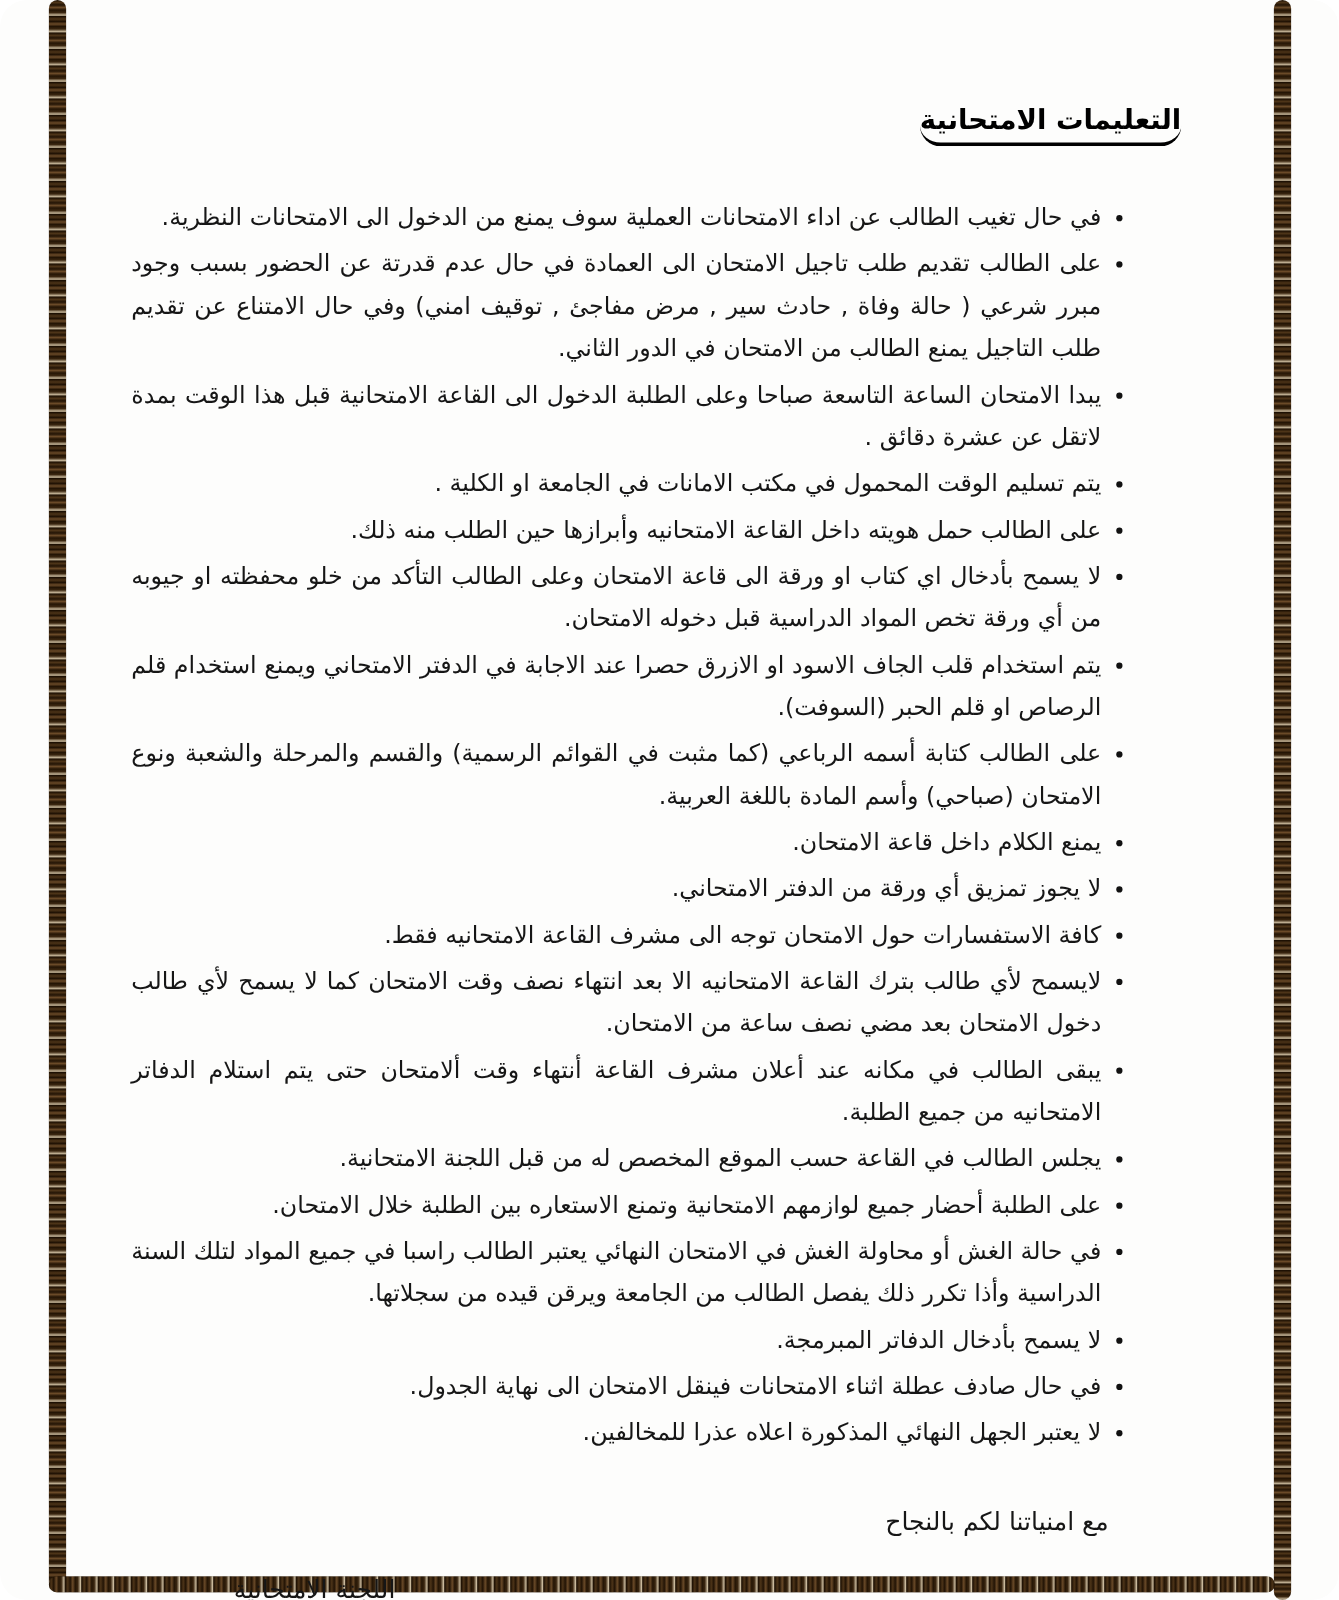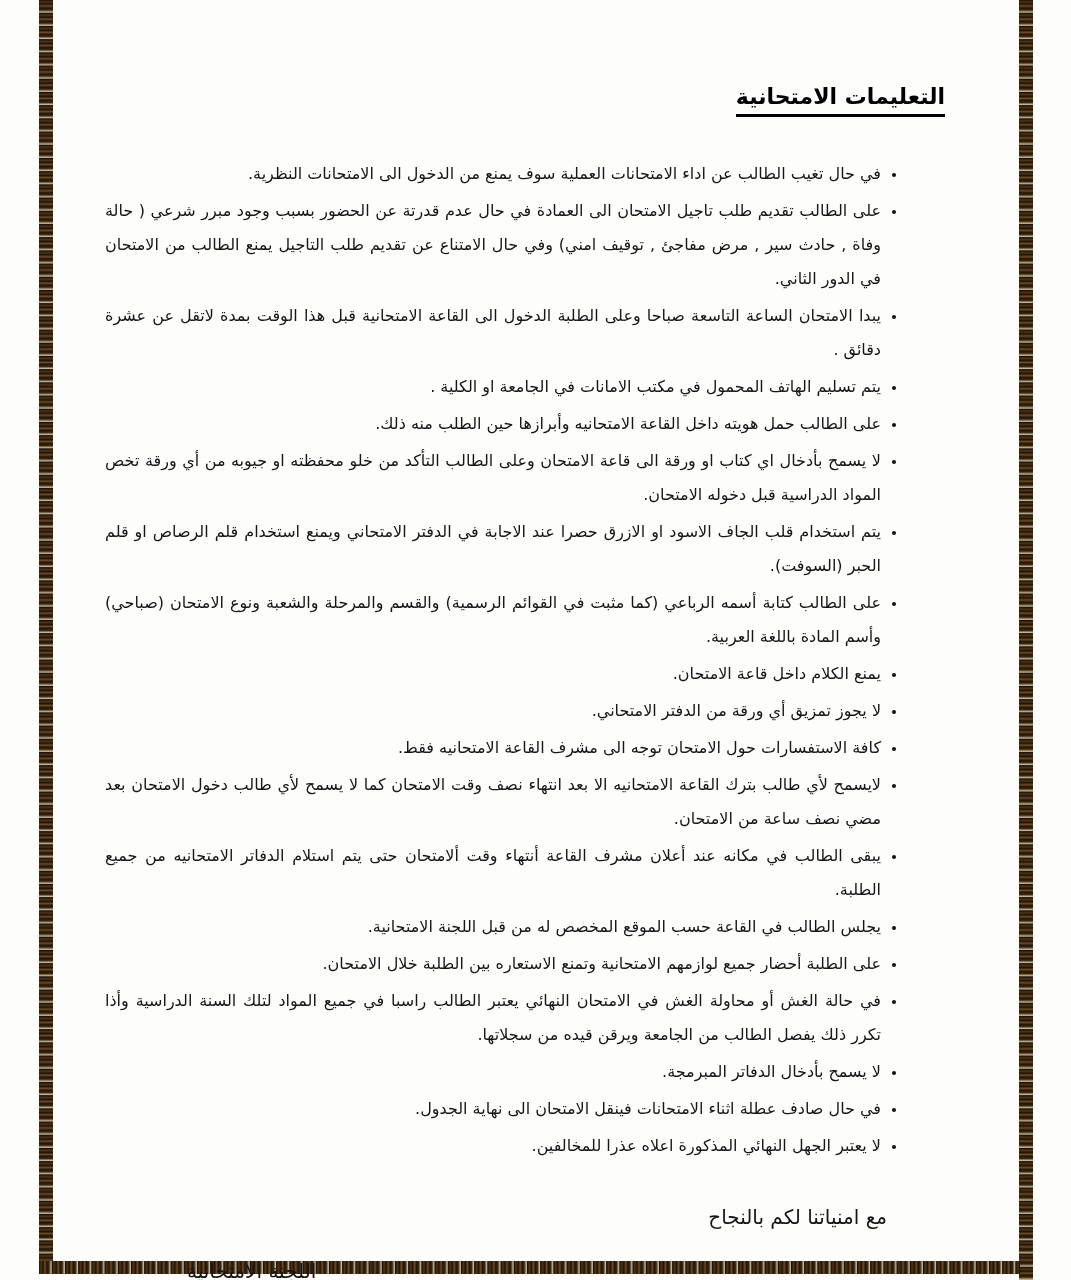--- a/index.html
+++ b/index.html
@@ -1,15 +1,15 @@
 <!DOCTYPE html>
 <html lang="ar"><head>
 <meta charset="utf-8">
 <style>
-  * { margin: 0; padding: 0; box-sizing: border-box; }
+  * { margin: 0; padding: 0; box-sizing: border-box; border-radius: 21px; }
   html, body { background: #ffffff; }
   body {
     font-family: "DejaVu Sans", sans-serif;
     width: 1071px; height: 1280px;
     position: relative;
     overflow: hidden;
     color: #1a1a1a;
   }
   .page {
     position: absolute; inset: 0;
@@ -52,21 +52,21 @@
     color: #000000;
     border-bottom: 3px solid #000000;
     padding-bottom: 5px;
     margin-right: -58px;   
     margin-bottom: 40px;
     letter-spacing: 0.5px;
   }
   ul.instructions {
     list-style: disc outside;
     padding: 0; margin: 0;
-    font-size: 16px;
+    font-size: 19px;
     line-height: 34px;
     text-align: justify;
     text-justify: inter-word;
     color: #161616;
   }
   ul.instructions li {
     margin: 0 6px 3px 0;
   }
   ul.instructions li::marker {
     font-size: 0.85em;
@@ -96,21 +96,21 @@
   <div class="chain h chain-bottom"></div>
 
   <div class="content" dir="rtl">
 
     <h1 class="doc-title">التعليمات الامتحانية</h1>
 
     <ul class="instructions">
       <li>في حال تغيب الطالب عن اداء الامتحانات العملية سوف يمنع من الدخول الى الامتحانات النظرية.</li>
       <li>على الطالب تقديم طلب تاجيل الامتحان الى العمادة في حال عدم قدرتة عن الحضور بسبب وجود مبرر شرعي ( حالة وفاة , حادث سير , مرض مفاجئ , توقيف امني) وفي حال الامتناع عن تقديم طلب التاجيل يمنع الطالب من الامتحان في الدور الثاني.</li>
       <li>يبدا الامتحان الساعة التاسعة صباحا وعلى الطلبة الدخول الى القاعة الامتحانية قبل هذا الوقت بمدة لاتقل عن عشرة دقائق .</li>
-      <li>يتم تسليم الهاتف المحمول في مكتب الامانات في الجامعة او الكلية .</li>
+      <li>يتم تسليم الوقت المحمول في مكتب الامانات في الجامعة او الكلية .</li>
       <li>على الطالب حمل هويته داخل القاعة الامتحانيه وأبرازها حين الطلب منه ذلك.</li>
       <li>لا يسمح بأدخال اي كتاب او ورقة الى قاعة الامتحان وعلى الطالب التأكد من خلو محفظته او جيوبه من أي ورقة تخص المواد الدراسية قبل دخوله الامتحان.</li>
       <li>يتم استخدام قلب الجاف الاسود او الازرق حصرا عند الاجابة في الدفتر الامتحاني ويمنع استخدام قلم الرصاص او قلم الحبر (السوفت).</li>
       <li>على الطالب كتابة أسمه الرباعي (كما مثبت في القوائم الرسمية) والقسم والمرحلة والشعبة ونوع الامتحان (صباحي) وأسم المادة باللغة العربية.</li>
       <li>يمنع الكلام داخل قاعة الامتحان.</li>
       <li>لا يجوز تمزيق أي ورقة من الدفتر الامتحاني.</li>
       <li>كافة الاستفسارات حول الامتحان توجه الى مشرف القاعة الامتحانيه فقط.</li>
       <li>لايسمح لأي طالب بترك القاعة الامتحانيه الا بعد انتهاء نصف وقت الامتحان كما لا يسمح لأي طالب دخول الامتحان بعد مضي نصف ساعة من الامتحان.</li>
       <li>يبقى الطالب في مكانه عند أعلان مشرف القاعة أنتهاء وقت ألامتحان حتى يتم استلام الدفاتر الامتحانيه من جميع الطلبة.</li>
       <li>يجلس الطالب في القاعة حسب الموقع المخصص له من قبل اللجنة الامتحانية.</li>

